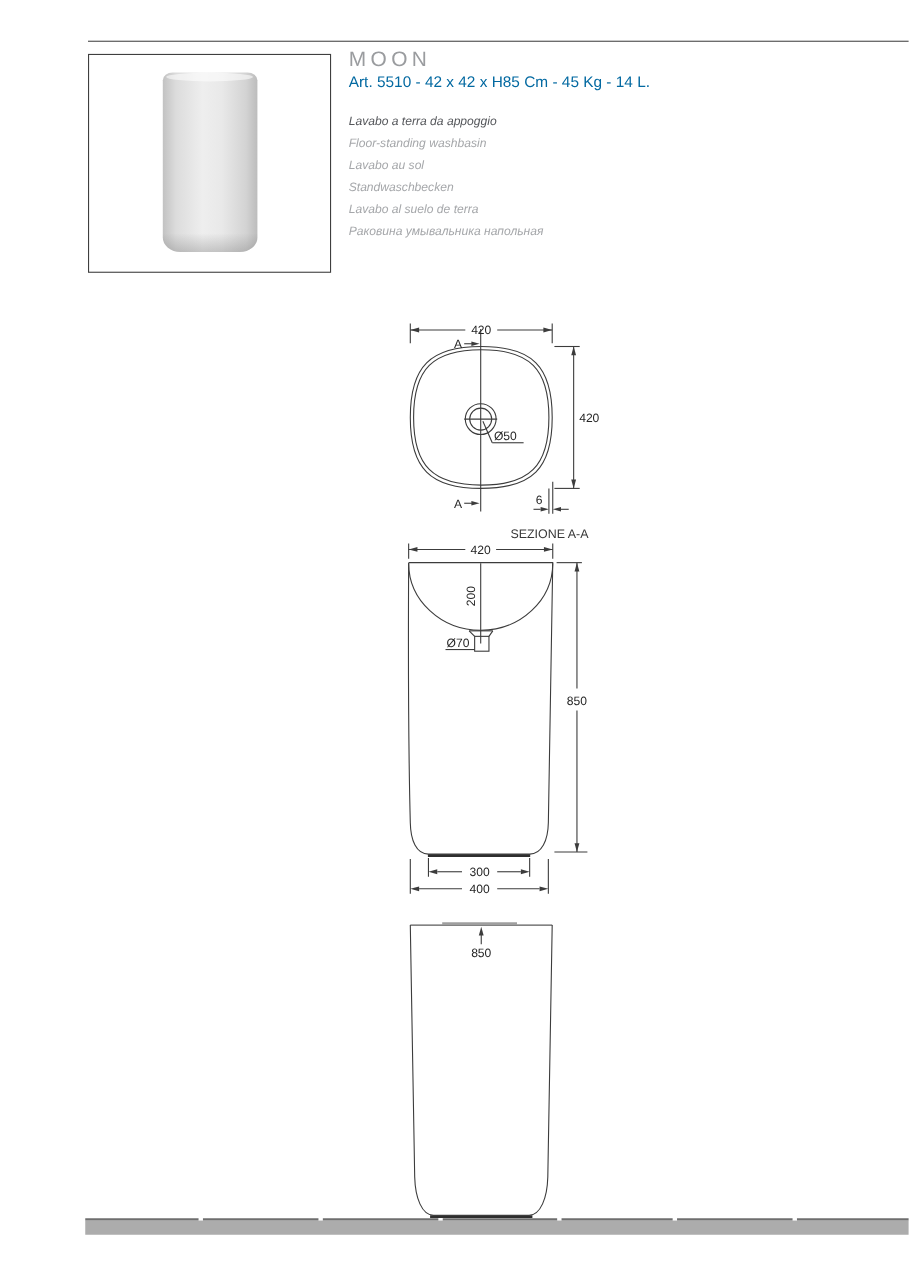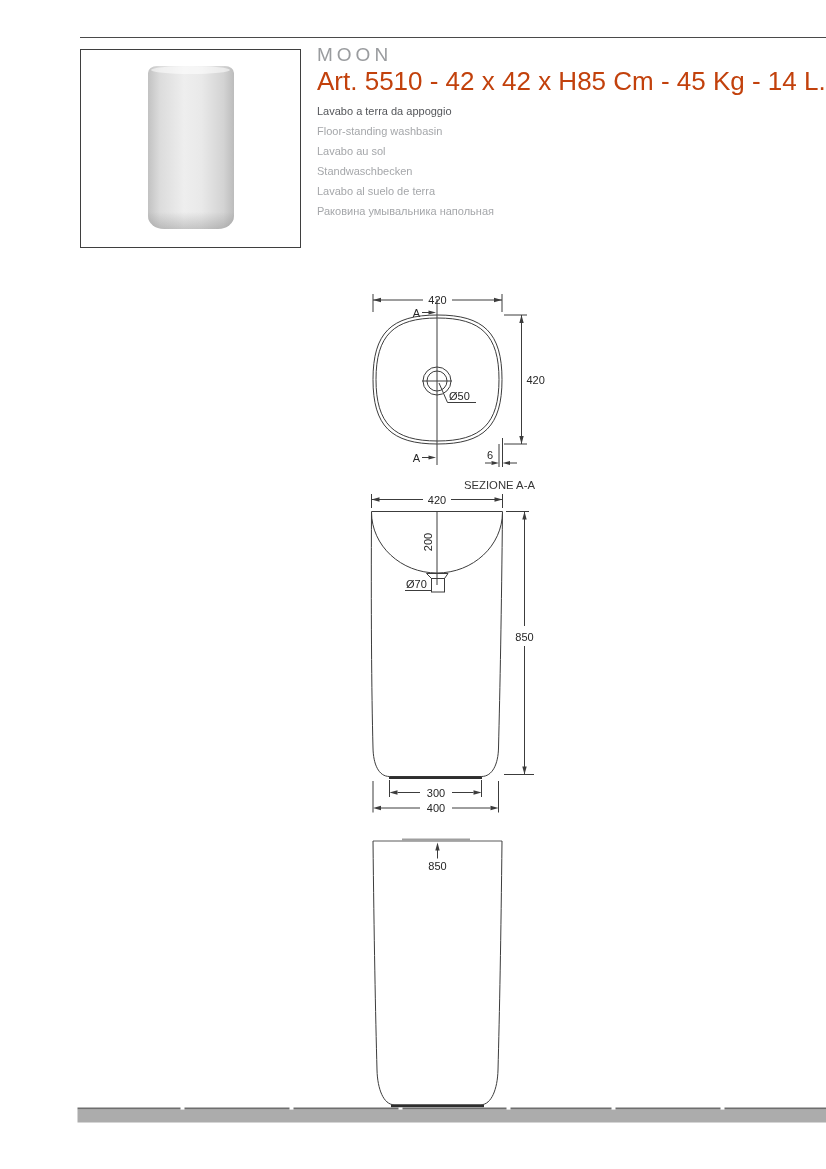--- a/index.html
+++ b/index.html
@@ -15,24 +15,24 @@
     border-radius:9px 9px 16px 16px / 7px 7px 13px 13px;
     background:linear-gradient(90deg,#c2c2c2 0%,#dcdcdc 14%,#eeeeee 42%,#e9e9e9 62%,#d3d3d3 88%,#bcbcbc 100%);}
   .basin-render::after{content:"";position:absolute;left:0;right:0;bottom:0;height:17px;
     border-radius:0 0 16px 16px / 0 0 13px 13px;
     background:linear-gradient(180deg,rgba(0,0,0,0) 0%,rgba(125,125,125,.20) 55%,rgba(105,105,105,.30) 100%);}
   .basin-render::before{content:"";position:absolute;left:4%;right:4%;top:0;height:8px;
     border-radius:50%;background:rgba(255,255,255,.55);}
 
   
   .brand{position:absolute;left:277px;top:44px;font-size:19px;letter-spacing:4px;color:#9a9c9f;}
-  .art{position:absolute;left:277px;top:66px;font-size:26px;color:#c2410c;}
+  .art{position:absolute;left:277px;top:66px;font-size:14px;color:#0369a1;}
   .descs{position:absolute;left:277px;top:101px;margin:0;padding:0;list-style:none;
          font-size:11px;color:#a5a7aa;}
-  .descs li{height:20px;line-height:20px;}
+  .descs li{height:20px;line-height:20px;font-style:italic;}
   .descs li.primary{color:#54565a;}
 
   
   #dwg{position:absolute;left:0;top:0;}
   #dwg line,#dwg path.ln,#dwg circle{stroke:#3c3c3c;stroke-width:1;fill:none;}
   #dwg .ar{fill:#3c3c3c;stroke:none;}
   #dwg .thick{stroke:#2e2e2e;stroke-width:2.6;}
   #dwg .soft{stroke:#5a5a5a;}
   #dwg .hl{stroke:#9f9f9f;stroke-width:2.4;}
   #dwg rect.box{stroke:#3c3c3c;stroke-width:1;fill:none;}

